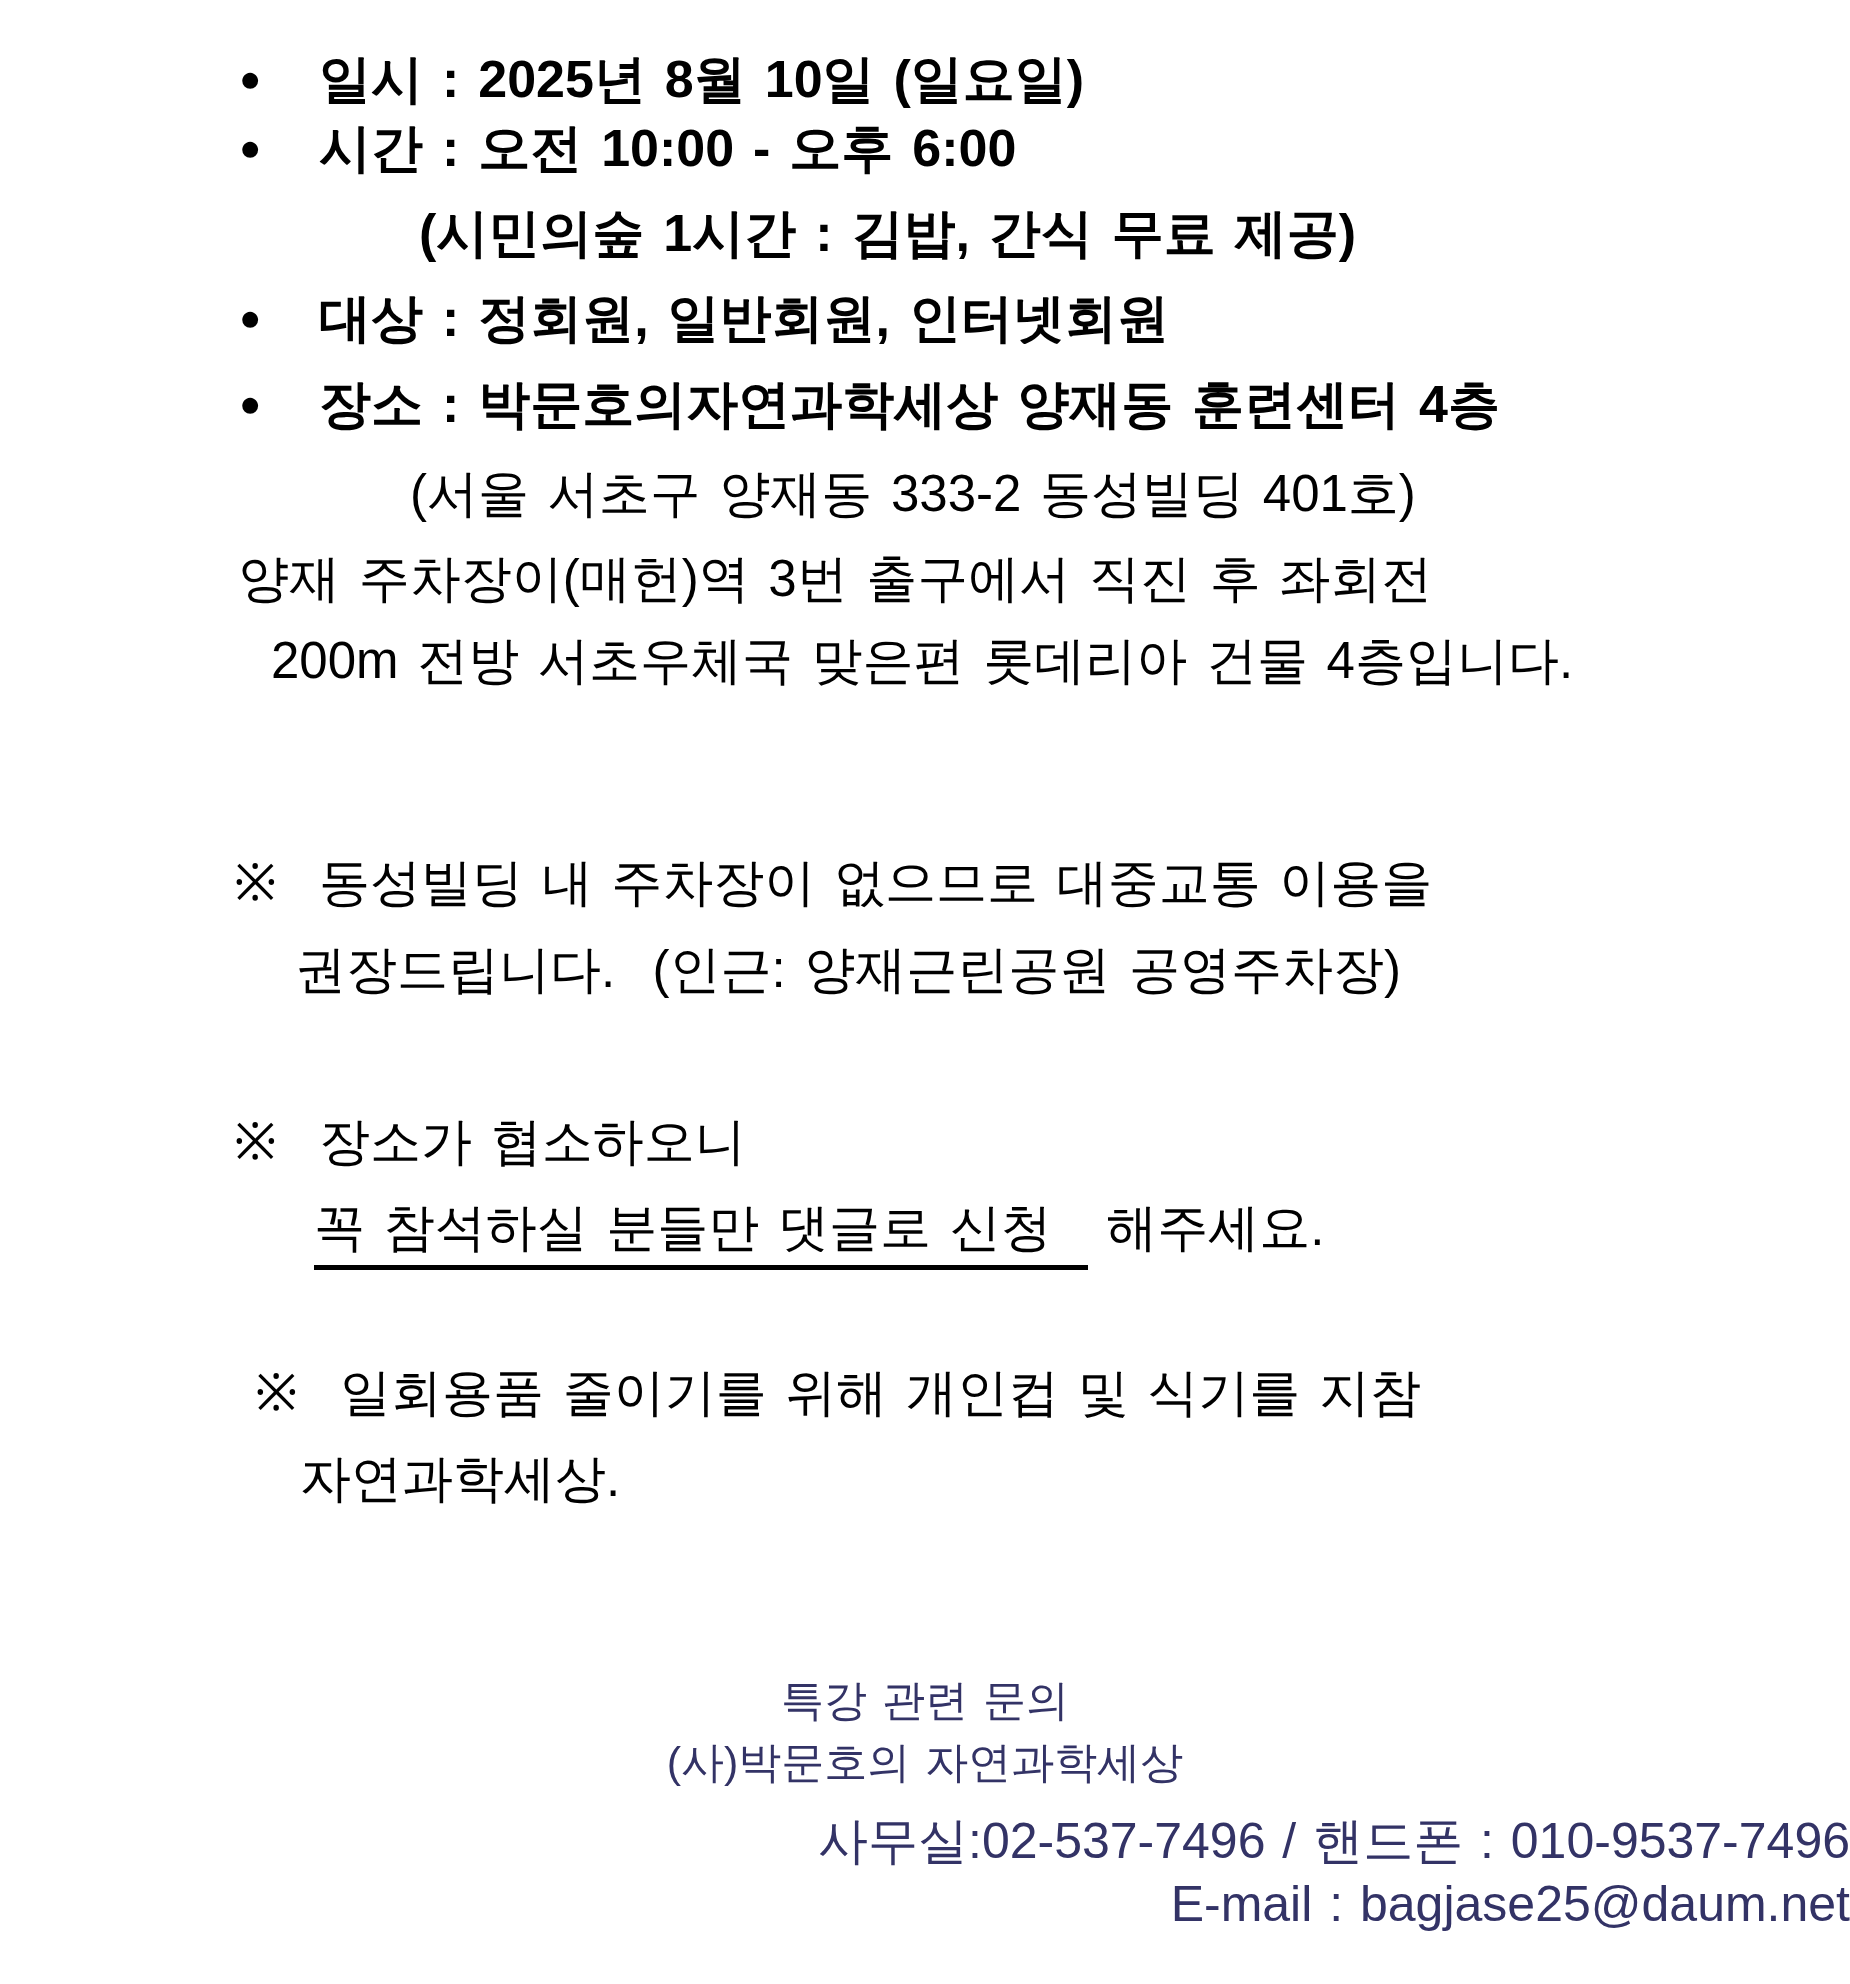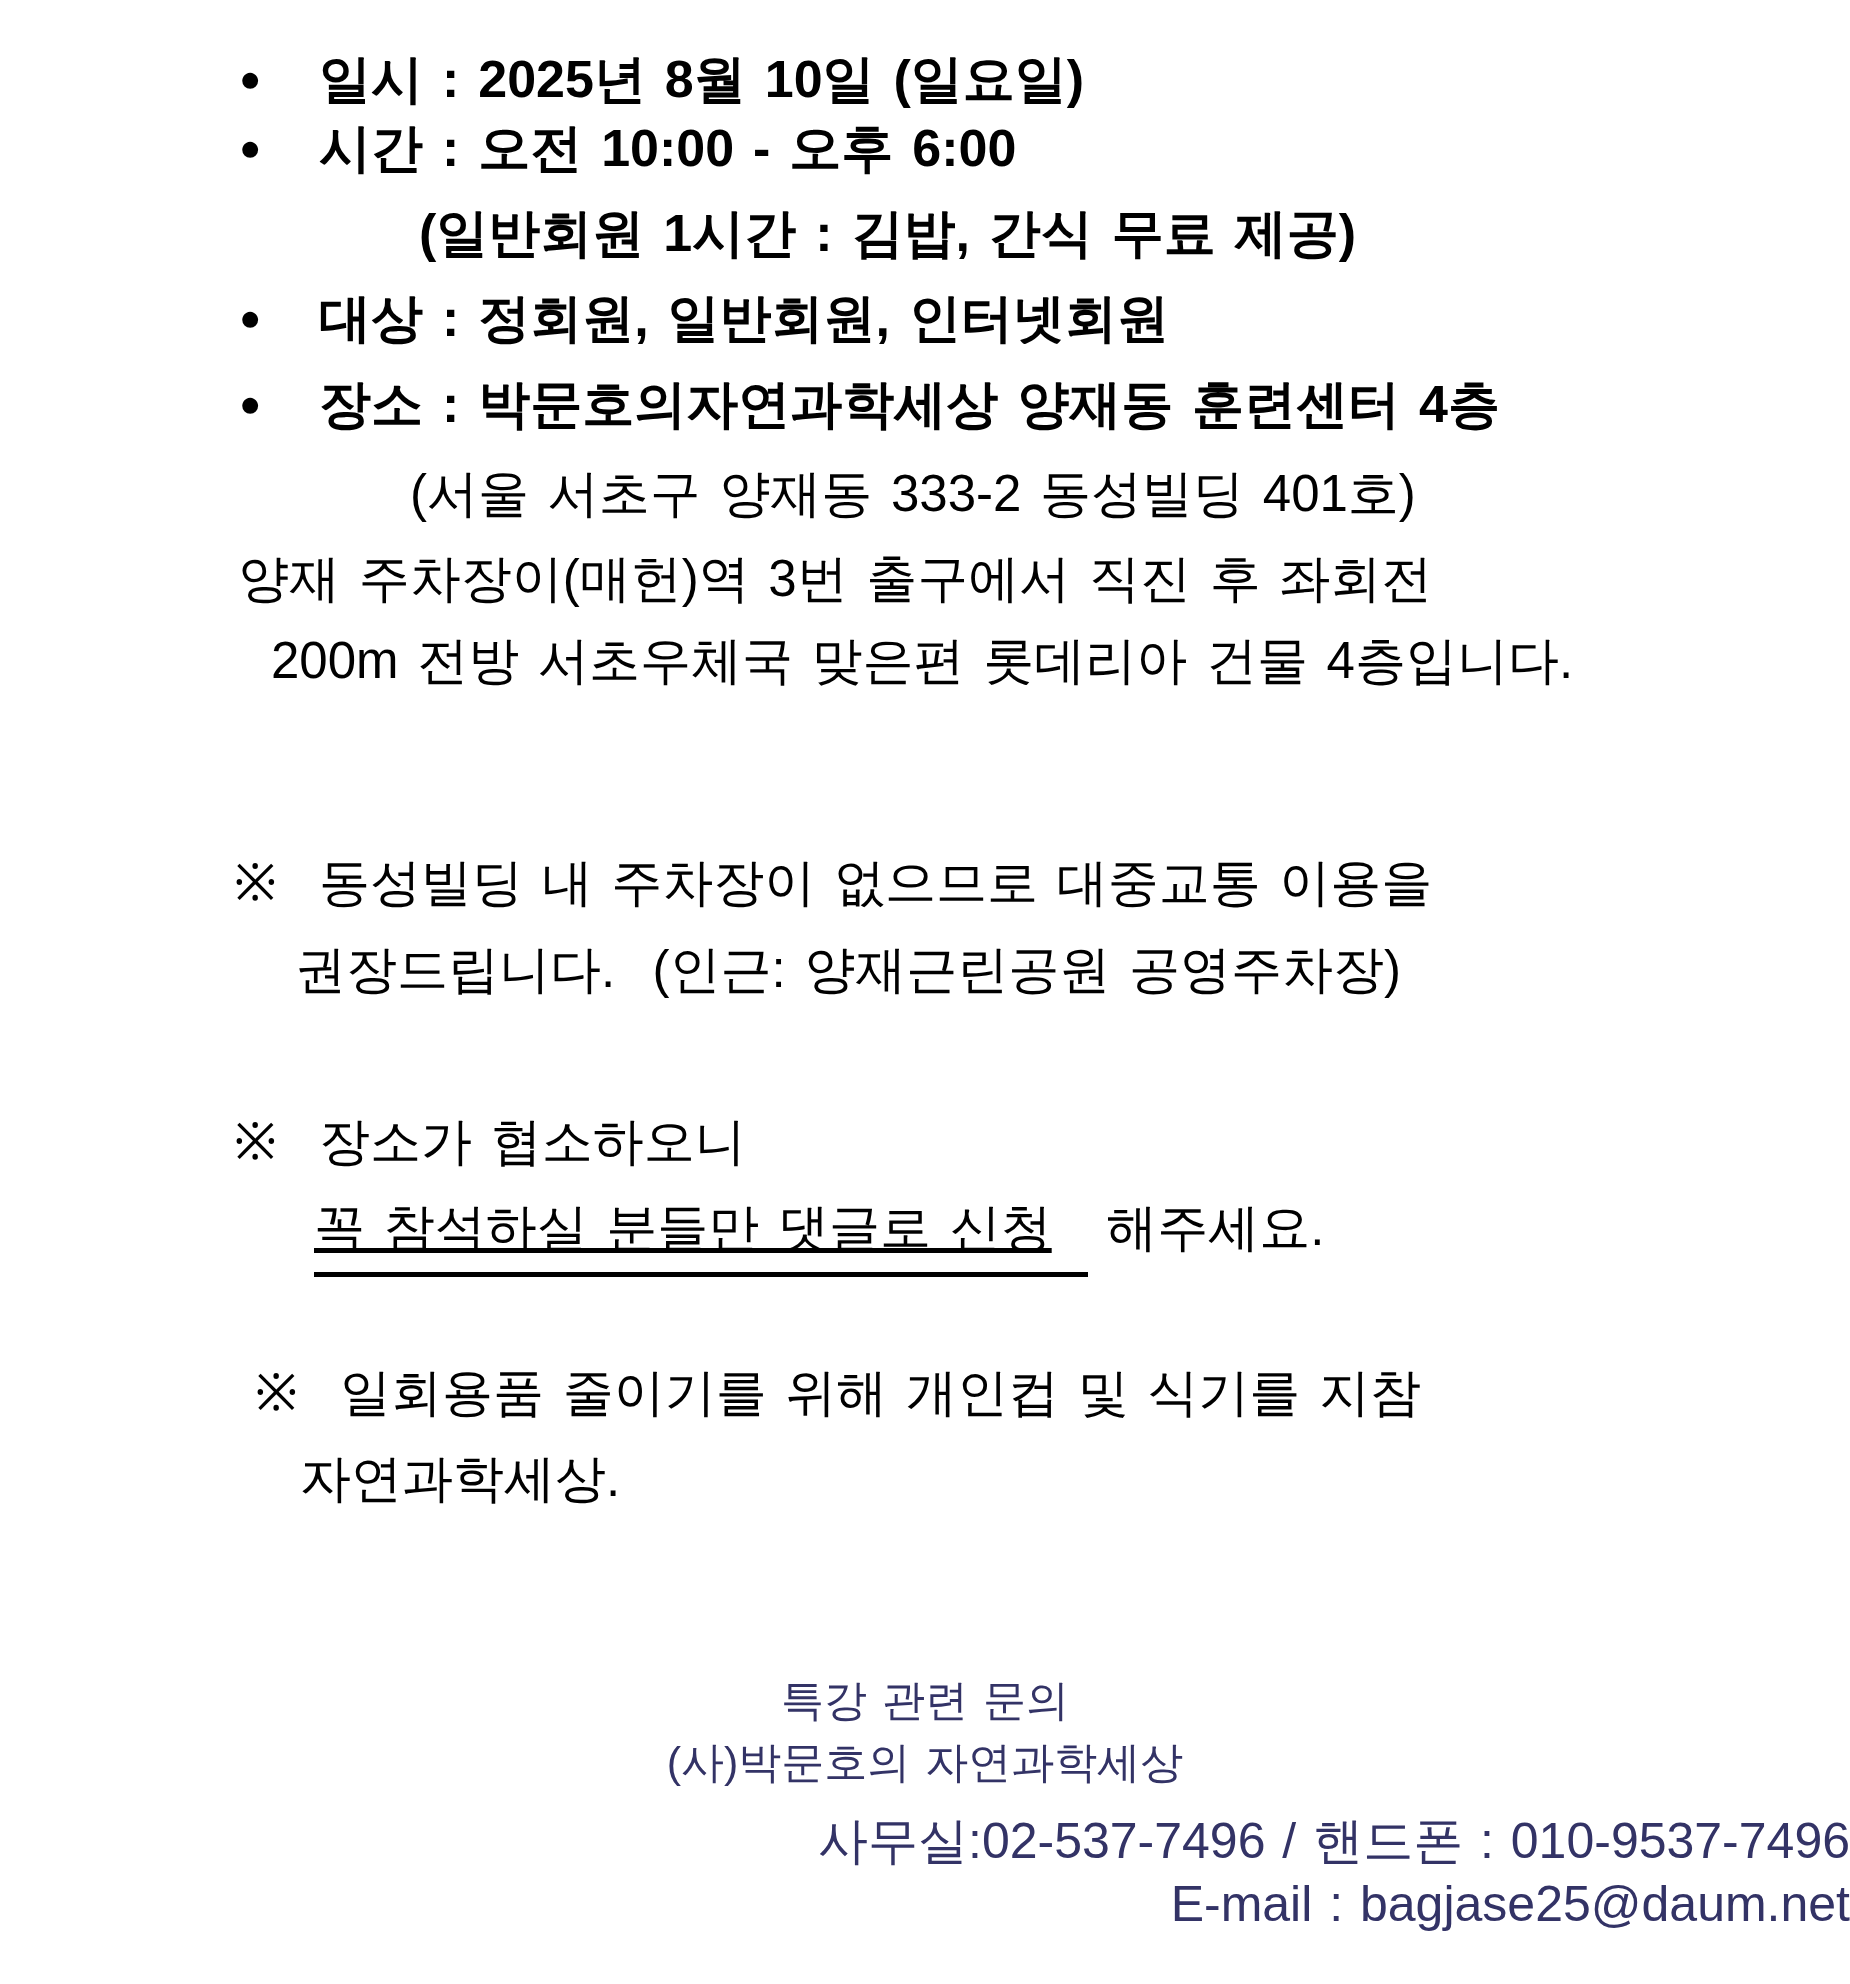--- a/index.html
+++ b/index.html
@@ -32,23 +32,22 @@
     vertical-align: 6px;
     font-weight: normal;
   }
   .note-marker {
     display: inline-block;
     width: 57px;
     margin-right: 28px;
   }
   .underlined {
     border-bottom: 5.2px solid #000000;
-    padding-bottom: 16px;
+    padding-bottom: 9px;
     padding-right: 36px;
-    text-decoration: underline;
   }
   .footer-line {
     position: absolute;
     left: 0;
     width: 1850px;
     text-align: center;
     color: #333366;
     white-space: pre;
     word-spacing: 3px;
   }
@@ -57,21 +56,21 @@
 </style>
 </head>
 <body>
 
 <div class="page">
 
   <div class="line b" style="top:50px; left:239px;"><span class="bullet-marker">●</span><span>일시 : 2025년 8월 10일 (일요일)</span></div>
 
   <div class="line b" style="top:119px; left:239px;"><span class="bullet-marker">●</span><span>시간 : 오전 10:00 - 오후 6:00</span></div>
 
-  <div class="line b" style="top:204px; left:419px;"><span>(일반회원 1시간 : 김밥, 간식 무료 제공)</span></div>
+  <div class="line b" style="top:204px; left:419px;"><span>(시민의숲 1시간 : 김밥, 간식 무료 제공)</span></div>
 
   <div class="line b" style="top:289px; left:239px;"><span class="bullet-marker">●</span><span>대상 : 정회원, 일반회원, 인터넷회원</span></div>
 
   <div class="line b" style="top:375px; left:239px;"><span class="bullet-marker">●</span><span>장소 : 박문호의자연과학세상 양재동 훈련센터 4층</span></div>
 
   <div class="line r" style="top:465px; left:410px;"><span>(서울 서초구 양재동 333-2 동성빌딩 401호)</span></div>
 
   <div class="line r" style="top:550px; left:238px;"><span>양재 주차장이(매헌)역 3번 출구에서 직진 후 좌회전</span></div>
 
   <div class="line r" style="top:632px; left:224px;margin-left:47px;"><span>200m 전방 서초우체국 맞은편 롯데리아 건물 4층입니다.</span></div>

